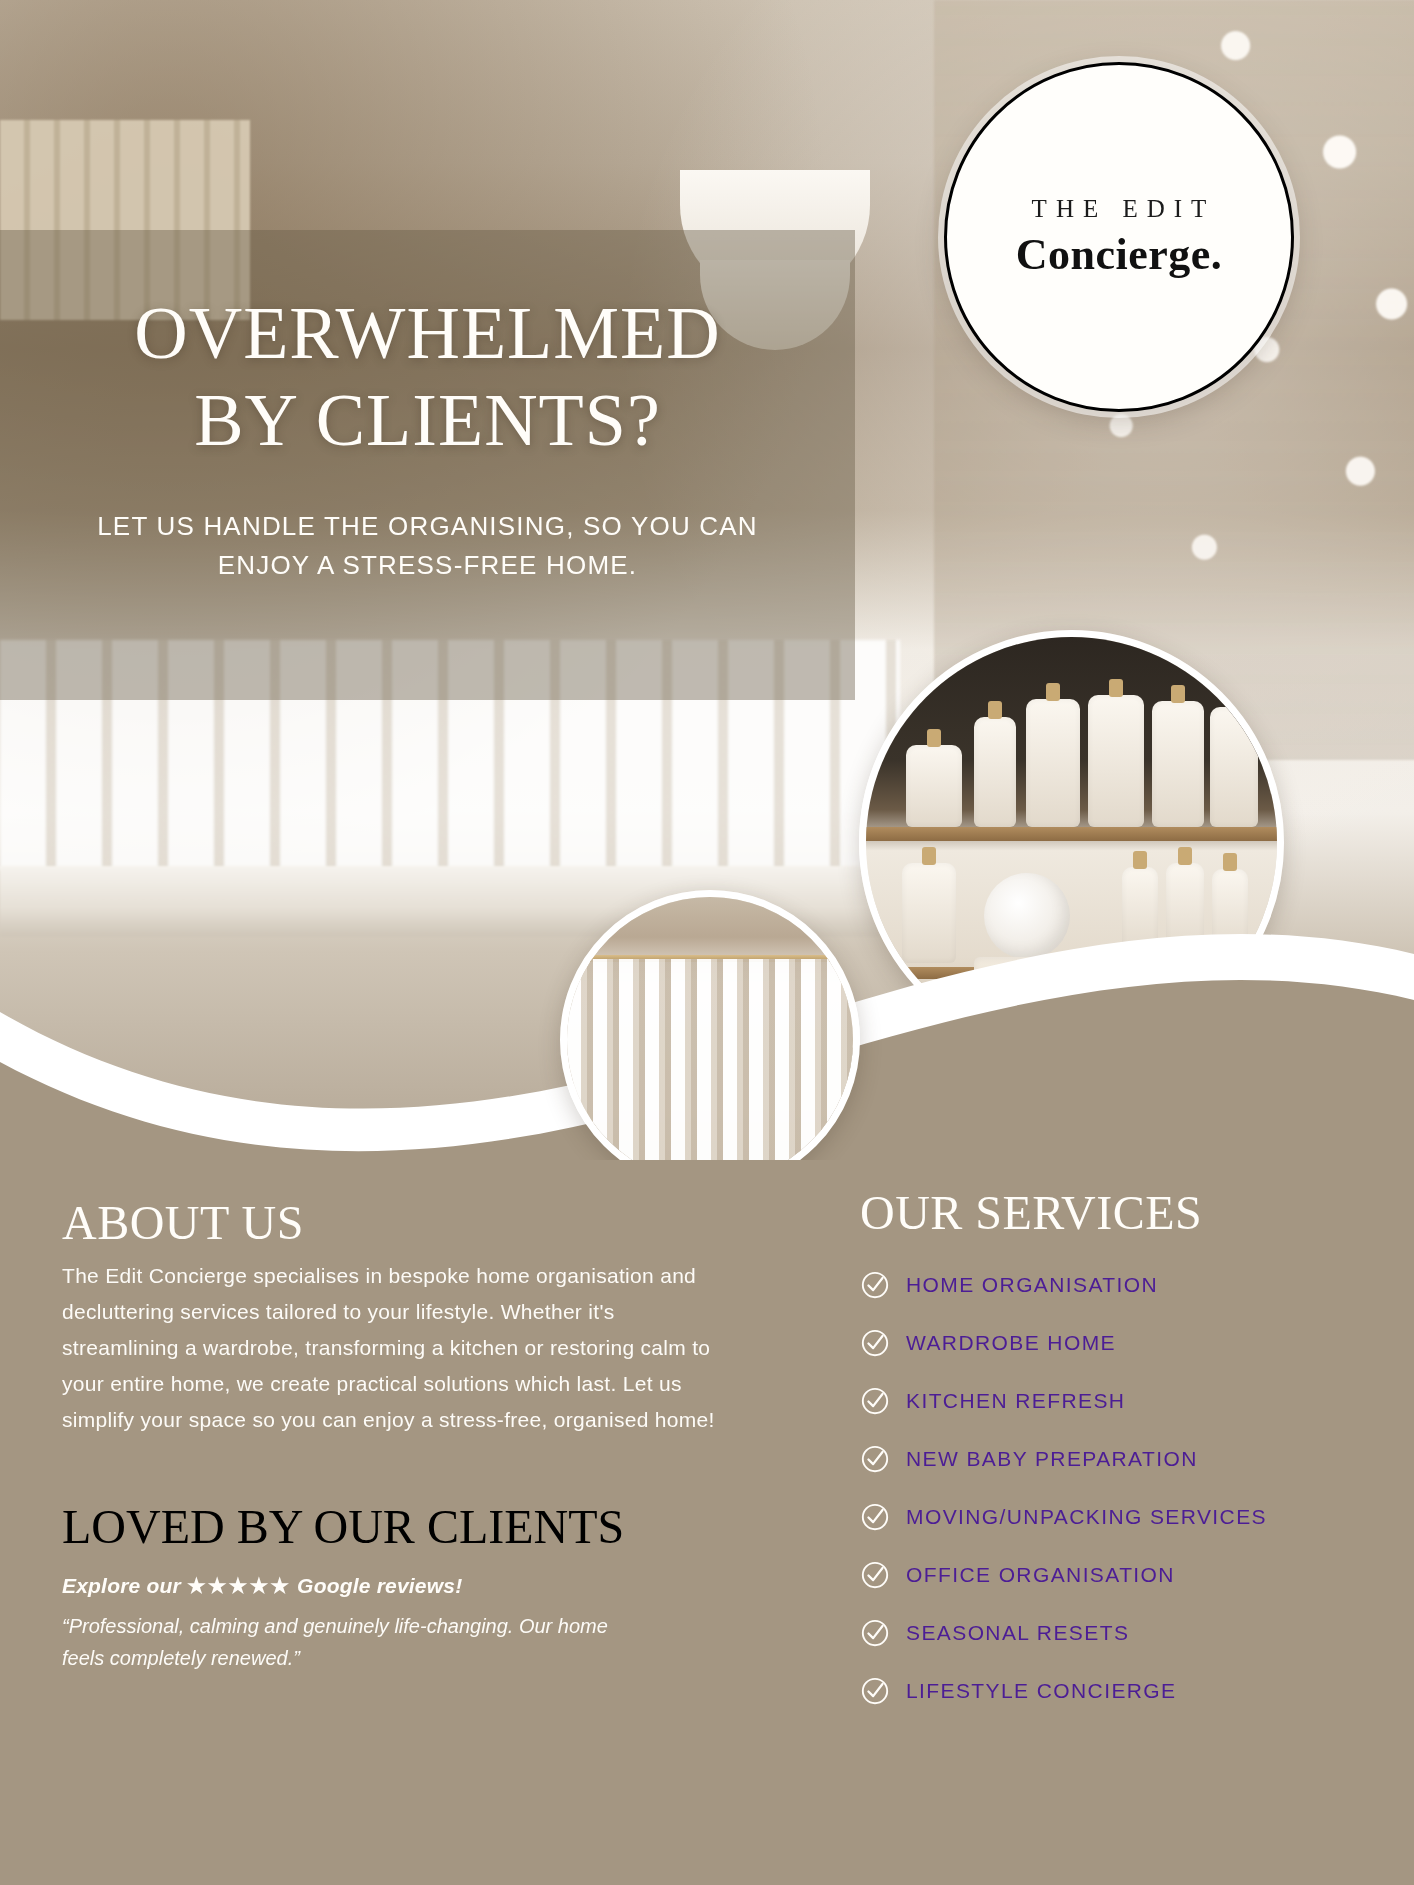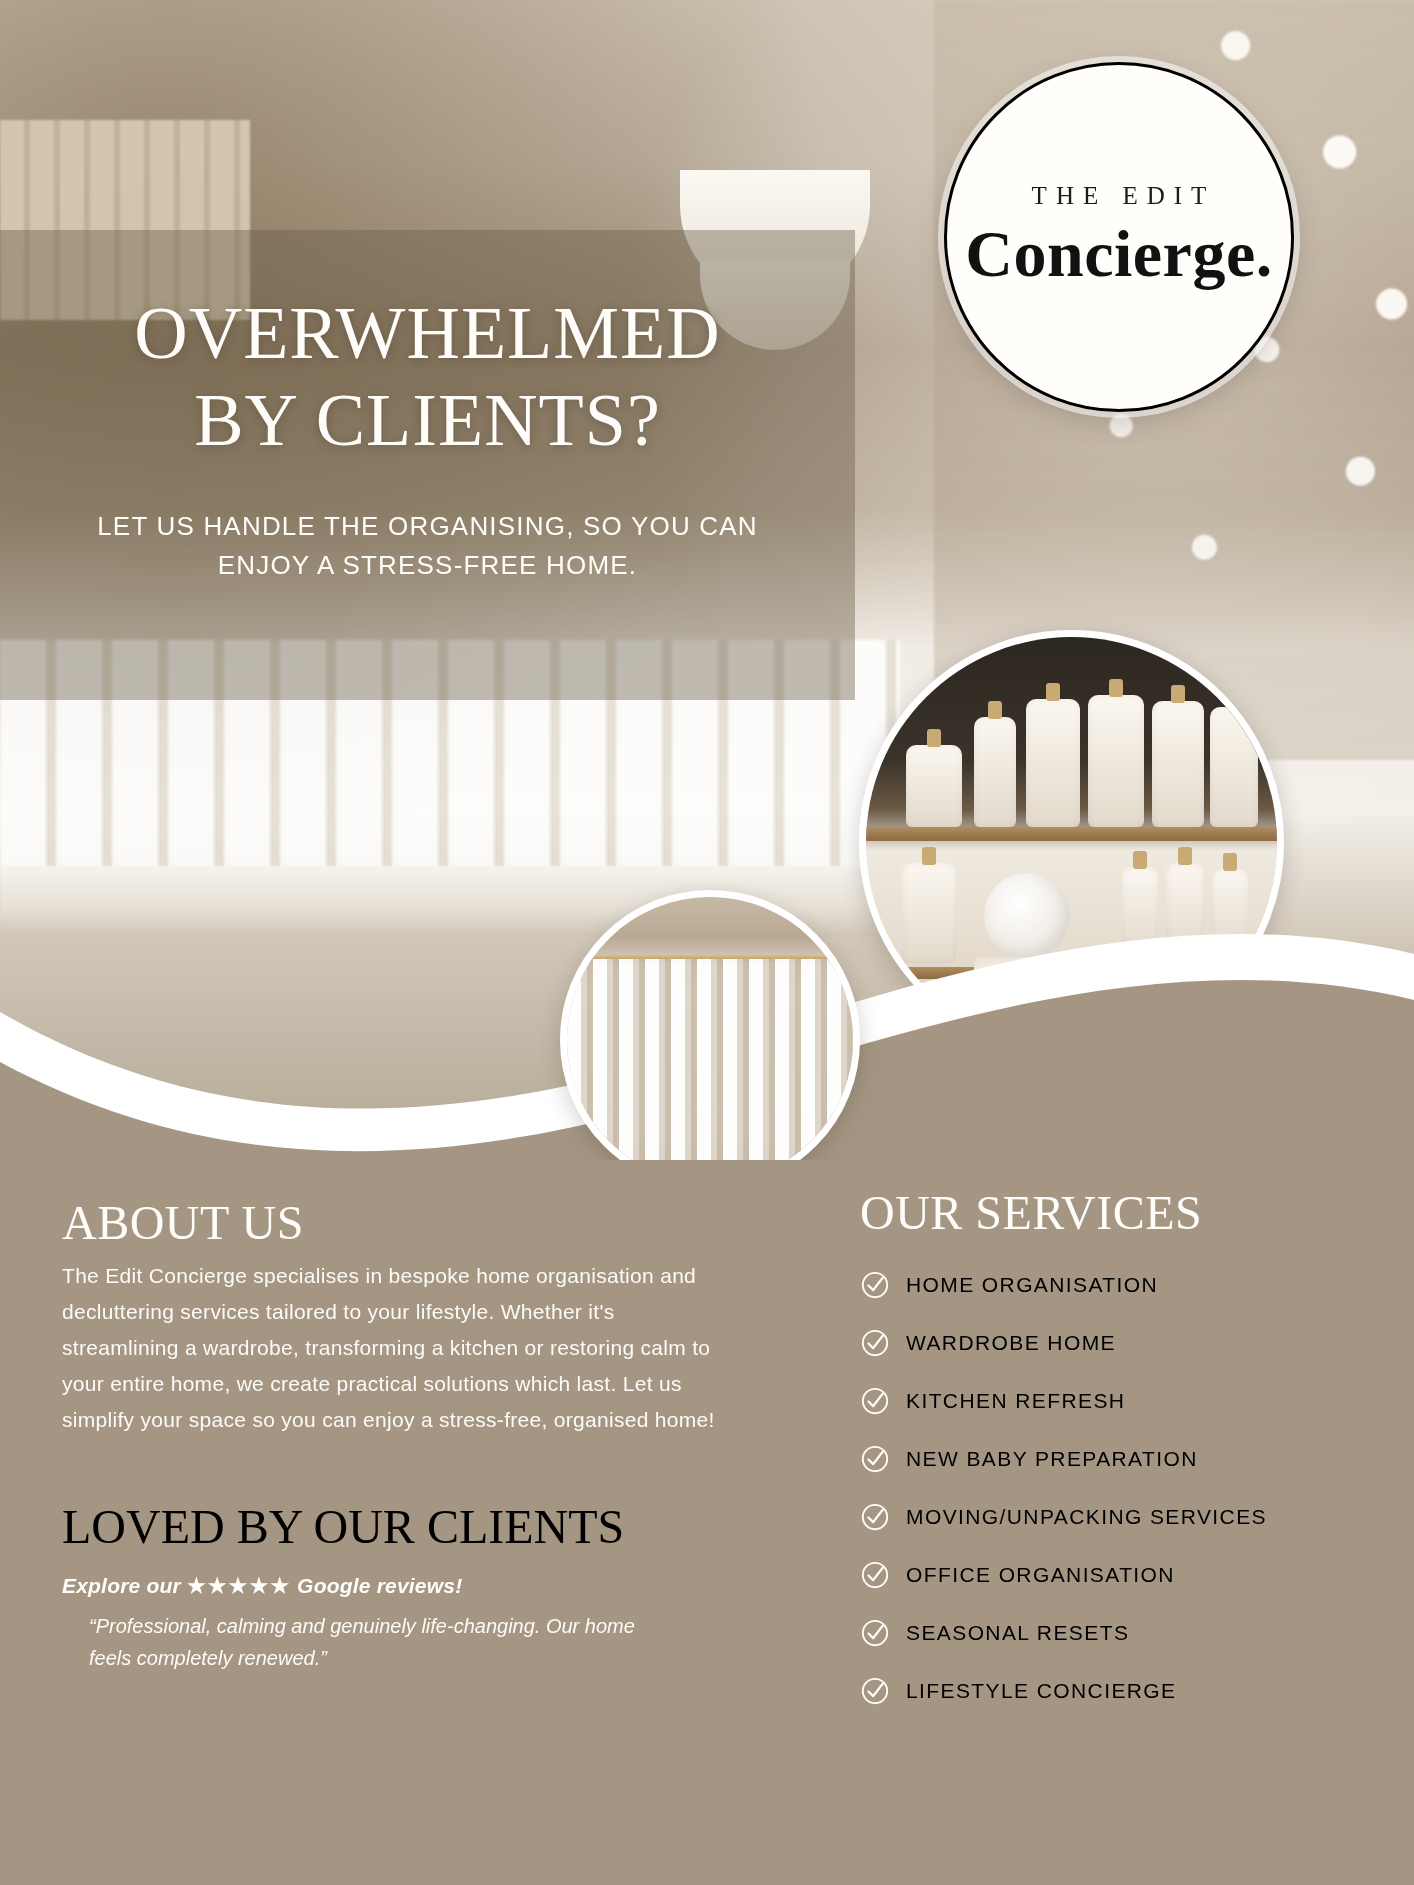--- a/index.html
+++ b/index.html
@@ -144,21 +144,21 @@
   }
   .logo-top {
     font-family: "Liberation Serif", serif;
     font-size: 25px;
     letter-spacing: 9px;
     color: #1b1b1b;
     text-indent: 9px;
   }
   .logo-main {
     font-family: "Liberation Serif", serif;
-    font-size: 66px;
+    font-size: 44px;
     font-weight: 700;
     color: #111;
     letter-spacing: .5px;
     text-align: center;
   }
 
   
   .circ {
     position: absolute;
     border-radius: 50%;
@@ -286,39 +286,38 @@
     letter-spacing: .2px;
   }
   .stars { letter-spacing: 2px; font-style: normal; }
   .quote {
     margin-top: 12px;
     font-size: 20px;
     font-style: italic;
     line-height: 1.6;
     color: #fdfbf7;
     width: 560px;
-    margin-left: 27px;
   }
 
   .svc-list { margin-top: 30px; }
   .svc-item {
     display: flex;
     align-items: center;
     gap: 16px;
     margin-bottom: 28px;
   }
   .check {
     flex: 0 0 auto;
     width: 30px; height: 30px;
     display: block;
   }
   .svc-label {
     font-size: 21px;
     letter-spacing: 1.4px;
-    color: #000000;
+    color: #4c1d95;
   }
 </style>
 </head>
 <body>
 
 <div class="page">
 
   <div class="hero">
     <div class="hero-photo"></div>
     <div class="left-books"></div>

